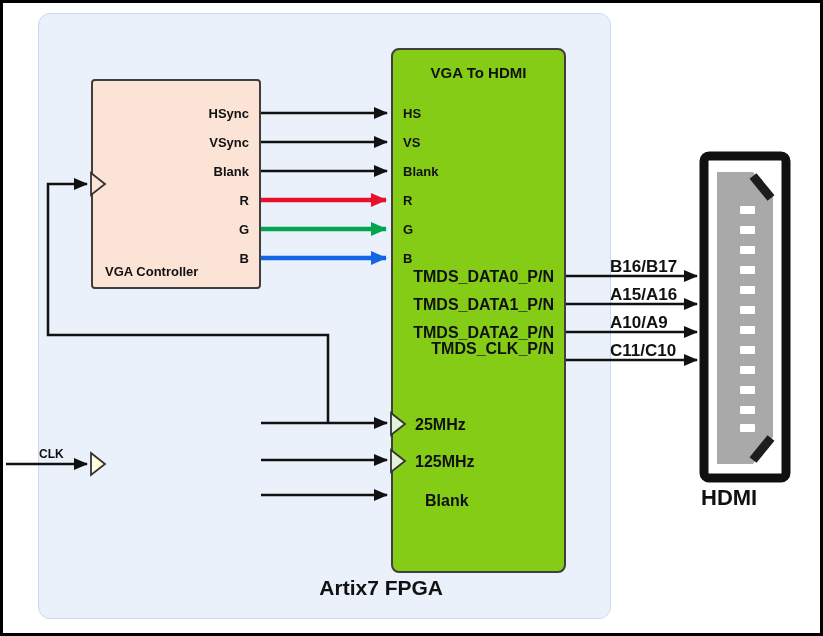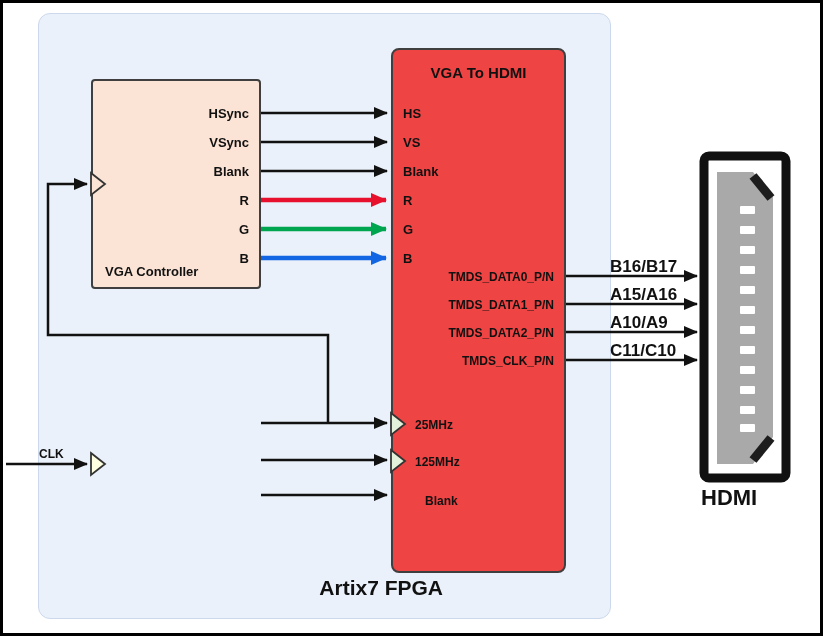--- a/index.html
+++ b/index.html
@@ -2,25 +2,25 @@
 <html><head>
 <meta charset="utf-8">
 <style>
   * { margin:0; padding:0; box-sizing:border-box; }
   body { background:#ffffff; font-family:"Liberation Sans", sans-serif; }
   .canvas { position:relative; width:823px; height:636px; background:#ffffff; border:3px solid #000; overflow:hidden; }
   .fpga-region { position:absolute; left:35px; top:10px; width:573px; height:606px; background:#eaf1fa; border:1px solid #ccd9ec; border-radius:12px; }
   .block { position:absolute; border:2px solid #3f3f3f; border-radius:4px; }
   .vga-controller { left:88px; top:76px; width:170px; height:210px; background:#fbe3d5; }
   .clock-manager { left:88px; top:375px; width:170px; height:160px; background:#feffe0; }
-  .vga-to-hdmi { left:388px; top:45px; width:175px; height:525px; background:#ef4444; border-radius:8px; }
+  .vga-to-hdmi { left:388px; top:45px; width:175px; height:525px; background:#84cc16; border-radius:8px; }
   .port { position:absolute; font-size:13px; font-weight:bold; color:#111; white-space:nowrap; line-height:14px; }
   .port.pr { right:10px; }
   .port.pl { left:10px; }
-  .port.sm { font-size:12px; }
+  .port.sm { font-size:16px; }
   .port.tiny { font-size:9px; }
   .block-title { position:absolute; font-size:13px; font-weight:bold; color:#111; white-space:nowrap; }
   .vth-title { position:absolute; top:14px; left:0; right:0; text-align:center; font-size:15px; font-weight:bold; color:#111; }
   .overlay { position:absolute; left:0; top:0; pointer-events:none; }
   .float-label { position:absolute; font-weight:bold; color:#111; white-space:nowrap; line-height:14px; }
   .clk-label { left:36px; top:444px; font-size:12px; }
   .pin-label { left:607px; font-size:17px; }
   .artix-label { left:150px; top:578px; width:290px; text-align:right; font-size:21px; color:#111; }
   .hdmi-label { left:698px; top:488px; width:88px; font-size:22px; color:#111; }
 </style>
@@ -46,21 +46,21 @@
     <span class="vth-title">VGA To HDMI</span>
     <span class="port pl" style="top:57px">HS</span>
     <span class="port pl" style="top:86px">VS</span>
     <span class="port pl" style="top:115px">Blank</span>
     <span class="port pl" style="top:144px">R</span>
     <span class="port pl" style="top:173px">G</span>
     <span class="port pl" style="top:202px">B</span>
     <span class="port pr sm" style="top:220px">TMDS_DATA0_P/N</span>
     <span class="port pr sm" style="top:248px">TMDS_DATA1_P/N</span>
     <span class="port pr sm" style="top:276px">TMDS_DATA2_P/N</span>
-    <span class="port pr sm" style="top:304px">TMDS_CLK_P/N</span>
+    <span class="port pr sm" style="top:292px">TMDS_CLK_P/N</span>
     <span class="port sm" style="left:22px; top:368px">25MHz</span>
     <span class="port sm" style="left:22px; top:405px">125MHz</span>
     <span class="port sm" style="left:32px; top:444px">Blank</span>
   </div>
 
   <svg class="overlay" width="823" height="636" viewBox="0 0 823 636">
     <defs>
       <marker id="ab" markerUnits="userSpaceOnUse" markerWidth="14" markerHeight="12" refX="13" refY="6" orient="auto">
         <path d="M0,0 L14,6 L0,12 Z" fill="#111111"></path>
       </marker>

